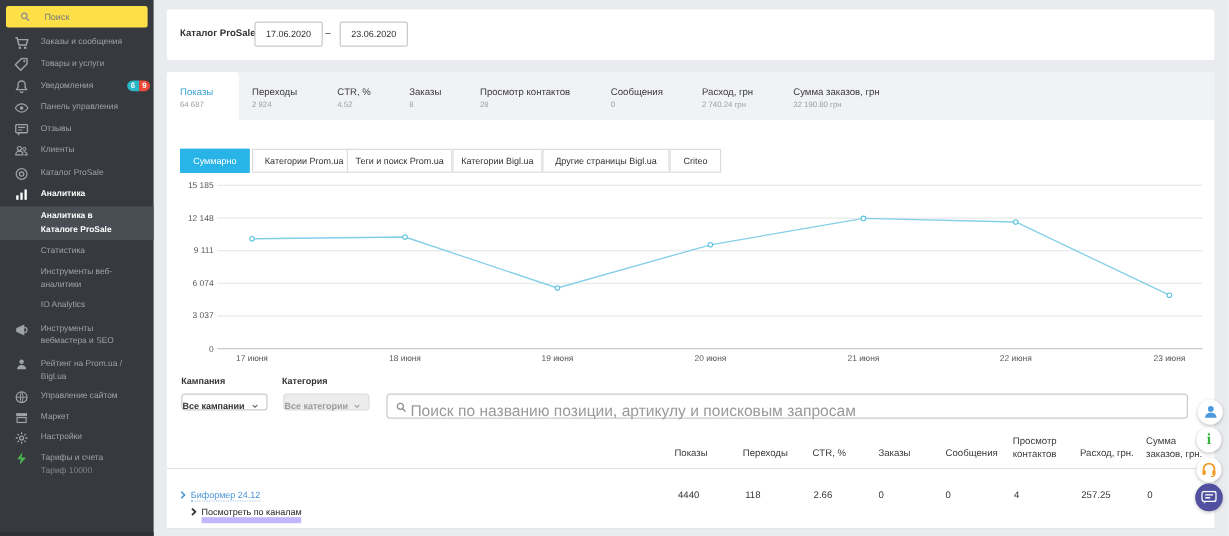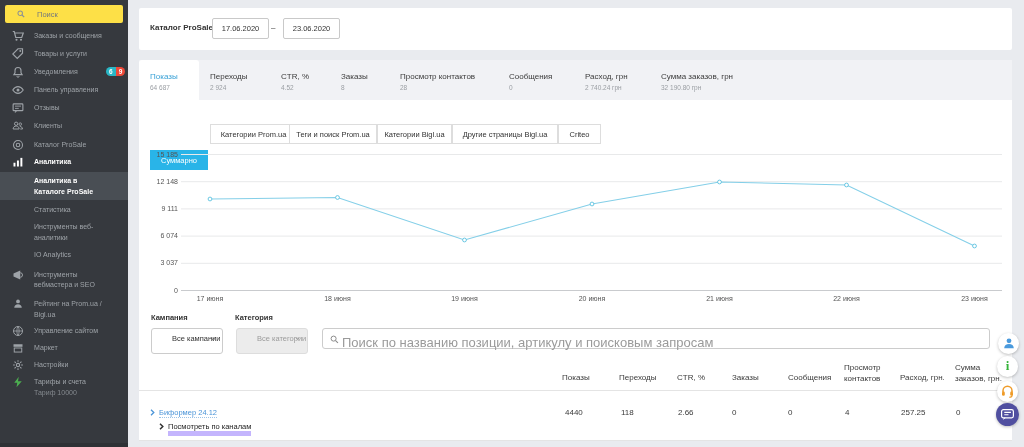--- a/index.html
+++ b/index.html
@@ -36,25 +36,25 @@
 .st { position:absolute; top:12px; }
 .st .l { font-size:8px; color:#3b3b3b; white-space:nowrap; }
 .st .v { font-size:6.5px; color:#9a9ea3; margin-top:3px; }
 .st.blue .l { color:#38a1d6; }
 
 
 #main { left:139px; top:100px; width:873px; height:340px; background:#fff; }
 
 
 .ctab { position:absolute; top:24px; height:20px; line-height:20px; font-size:7.5px; color:#333; text-align:center; background:#fff; border:1px solid #ddd; }
-.ctab.on { background:#29b4e8; color:#fff; border-color:#29b4e8;margin-top:26px; }
+.ctab.on { background:#29b4e8; color:#fff; border-color:#29b4e8; }
 
 
 .flabel { position:absolute; font-size:7.5px; font-weight:bold; color:#333; }
-.dd { position:absolute; width:72px; height:26px; border:1px solid #ccc; border-radius:3px; background:#fff; font-size:7.5px; color:#333; line-height:19px; padding-left:20px; }
+.dd { position:absolute; width:72px; height:14px; border:1px solid #ccc; border-radius:3px; background:#fff; font-size:7.5px; color:#333; line-height:19px; padding-left:0;font-weight:bold; }
 .dd .car { position:absolute; right:7px; top:7px; width:5px; height:5px; }
 .dd.dis { background:#ececec; color:#9b9b9b; border-color:#ddd; }
 #srch { position:absolute; left:183px; top:228px; width:668px; height:21px; border:1px solid #ccc; border-radius:3px; background:#fff; }
 #srch .ph { position:absolute; left:19px; top:6px; font-size:13px; color:#9a9a9a; }
 
 
 .th { position:absolute; font-size:8px; color:#3a3a3a; line-height:10.5px; }
 .td { position:absolute; font-size:8px; color:#3a3a3a; }
 #thline { position:absolute; left:0; top:290px; width:873px; height:1px; background:#e4e4e4; }
 #trline { position:absolute; left:0; top:340px; width:873px; height:1px; background:#e4e4e4; }

